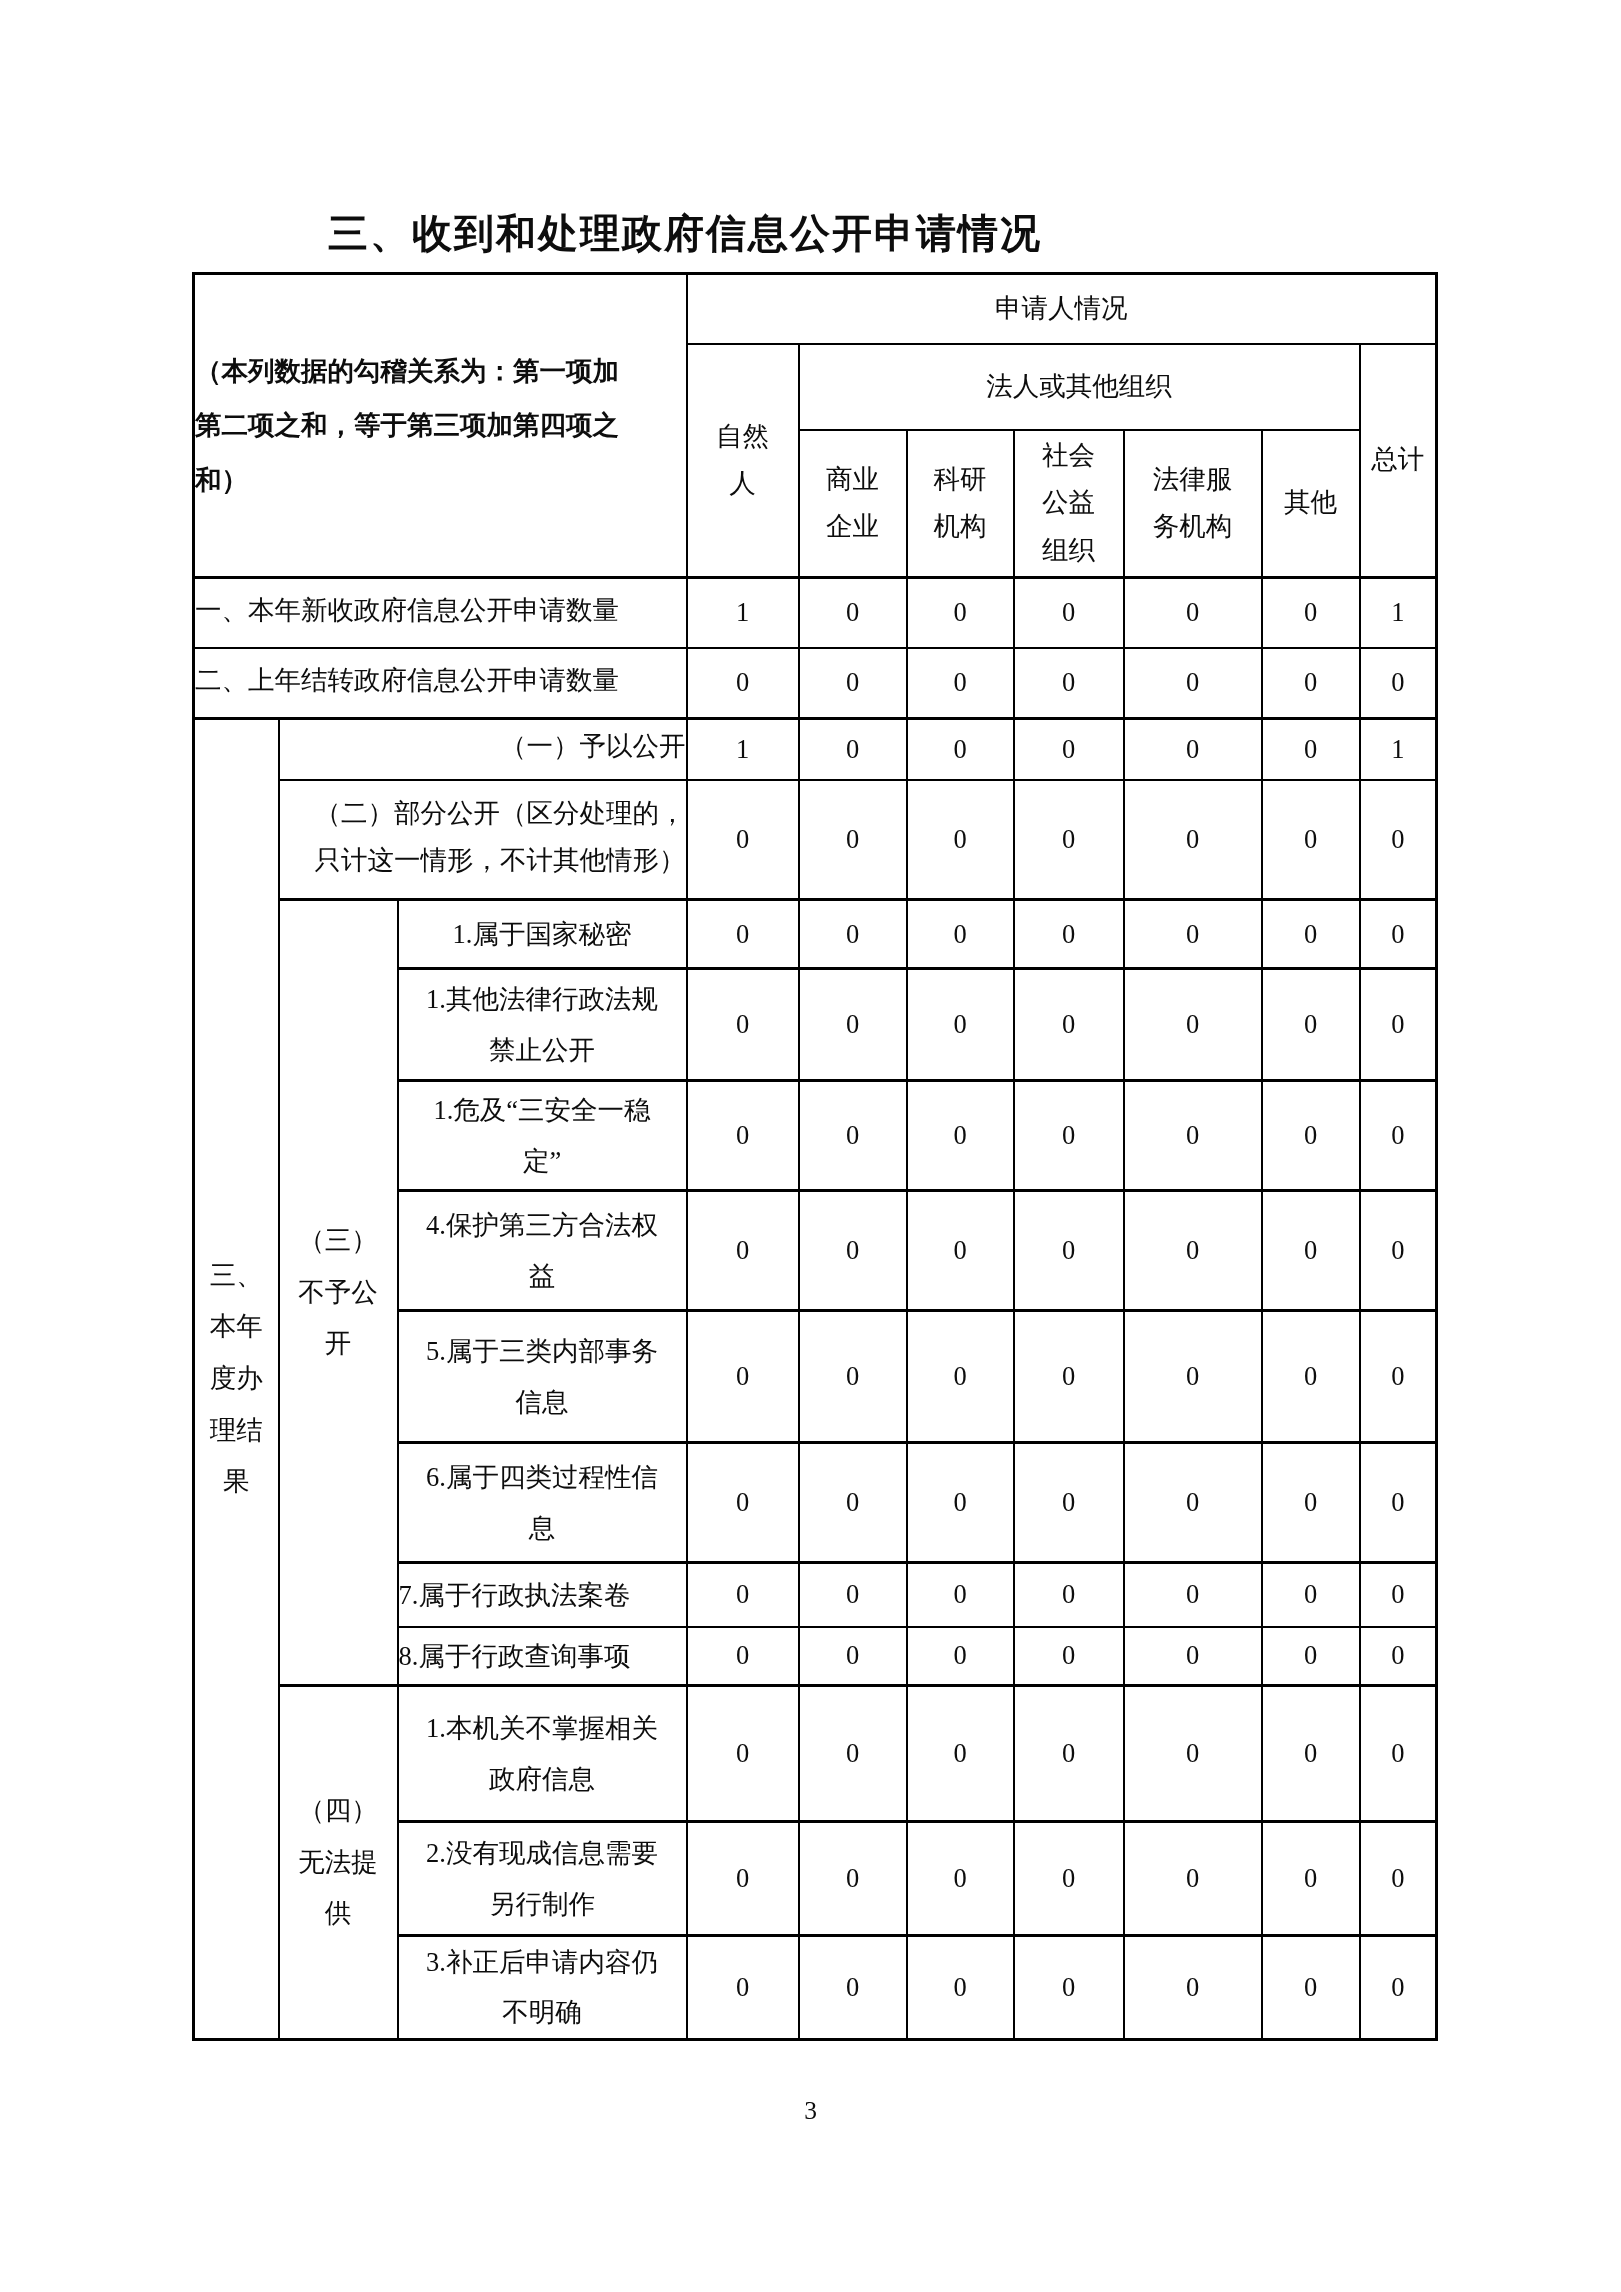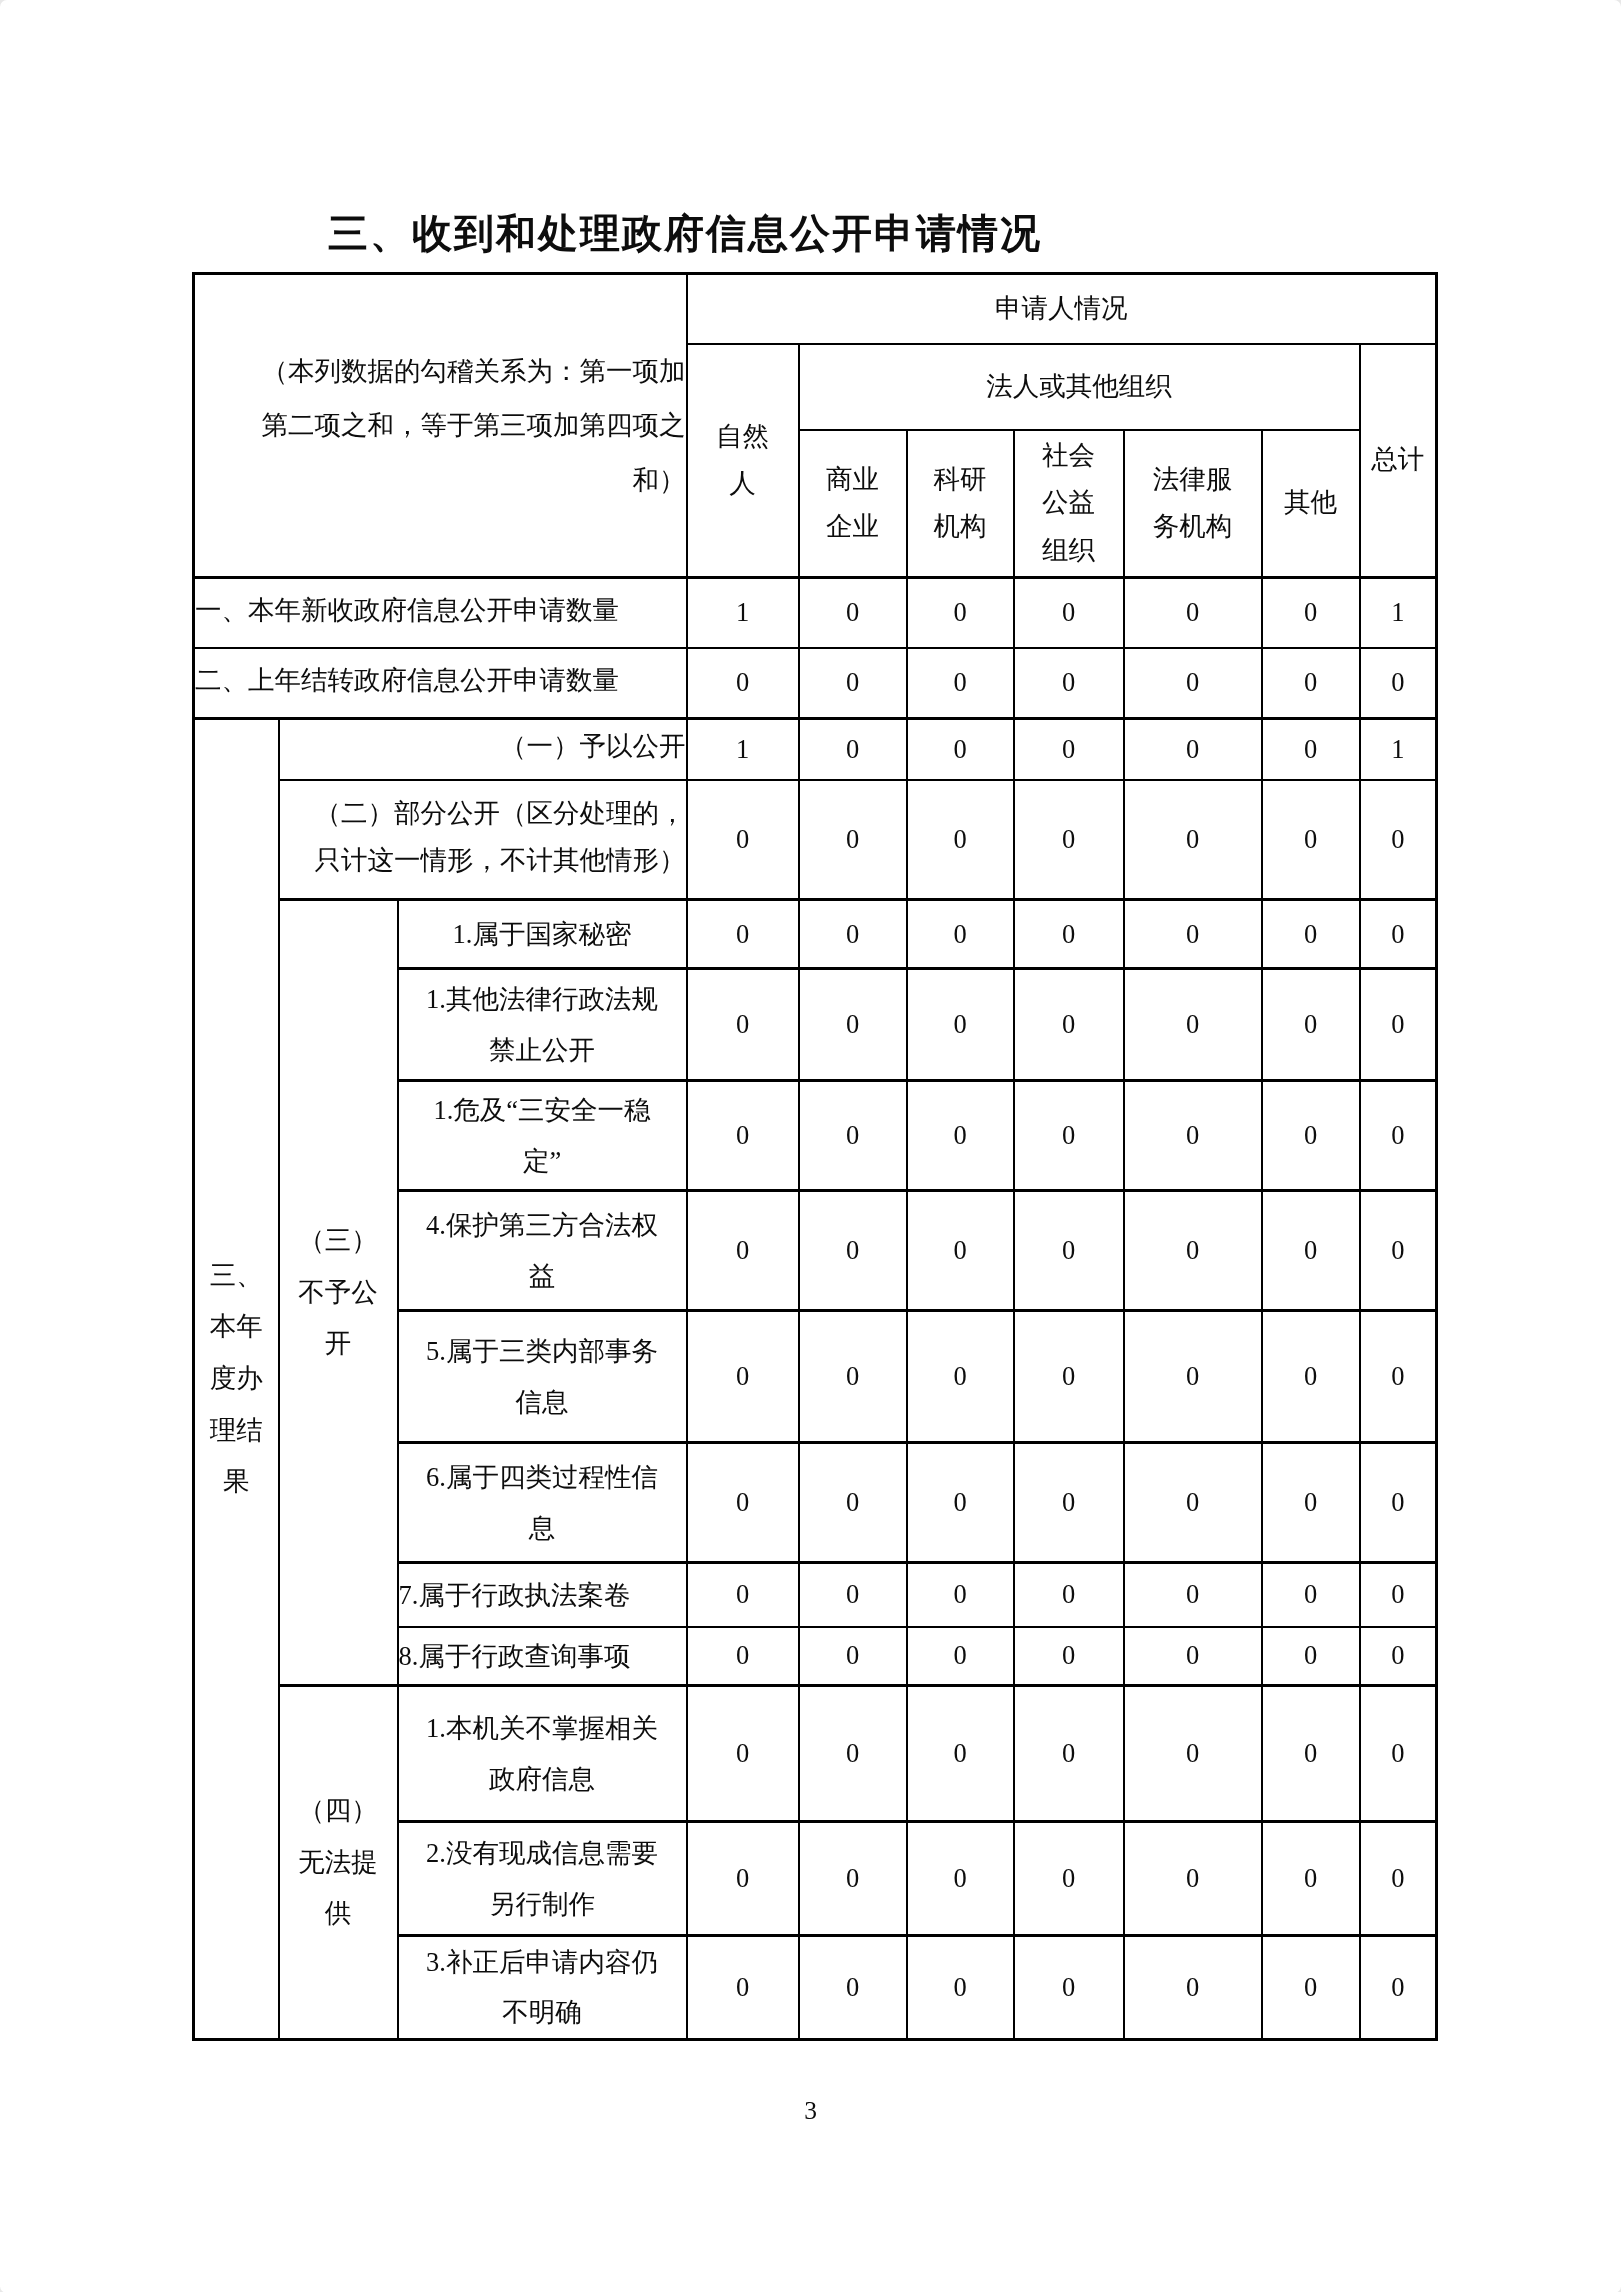--- a/index.html
+++ b/index.html
@@ -3,21 +3,20 @@
 <meta charset="utf-8">
 <style>
   html,body { margin:0; padding:0; background:#e8e8e8; }
   .page {
     position:relative;
     width:1621px; height:2293px;
     margin:0 auto;
     background:#ffffff;
     font-family:"Liberation Serif","DejaVu Serif",serif;
     color:#0d0d0d;
-    border-radius:7px;
   }
   .doc-title {
     position:absolute;
     left:328px; top:206px;
     font-family:"Liberation Sans","DejaVu Sans",sans-serif;
     font-weight:bold;
     font-size:40px;
     letter-spacing:2px;
     white-space:nowrap;
   }
@@ -36,23 +35,24 @@
     padding:0;
     overflow:hidden;
   }
   tr.thick > td { border-top-width:3.9px; }
   .wrap { white-space:pre-line;text-align:center; }
   .hdr {
     text-align:center;
     line-height:1.8;
   }
   .note {
-    text-align:right;
+    text-align:left;
     line-height:2.05;
     padding:3.9px 9.8px;
+    font-weight:bold;
   }
   .lbl {
     text-align:left;
     padding:5.9px 7.8px 5.9px 21.6px;
     line-height:1.8;
     font-family:Liberation Mono, monospace;
   }
   .sublbl { padding-left:19.6px;text-align:right; }
   .item {
     padding-left:13.7px;

